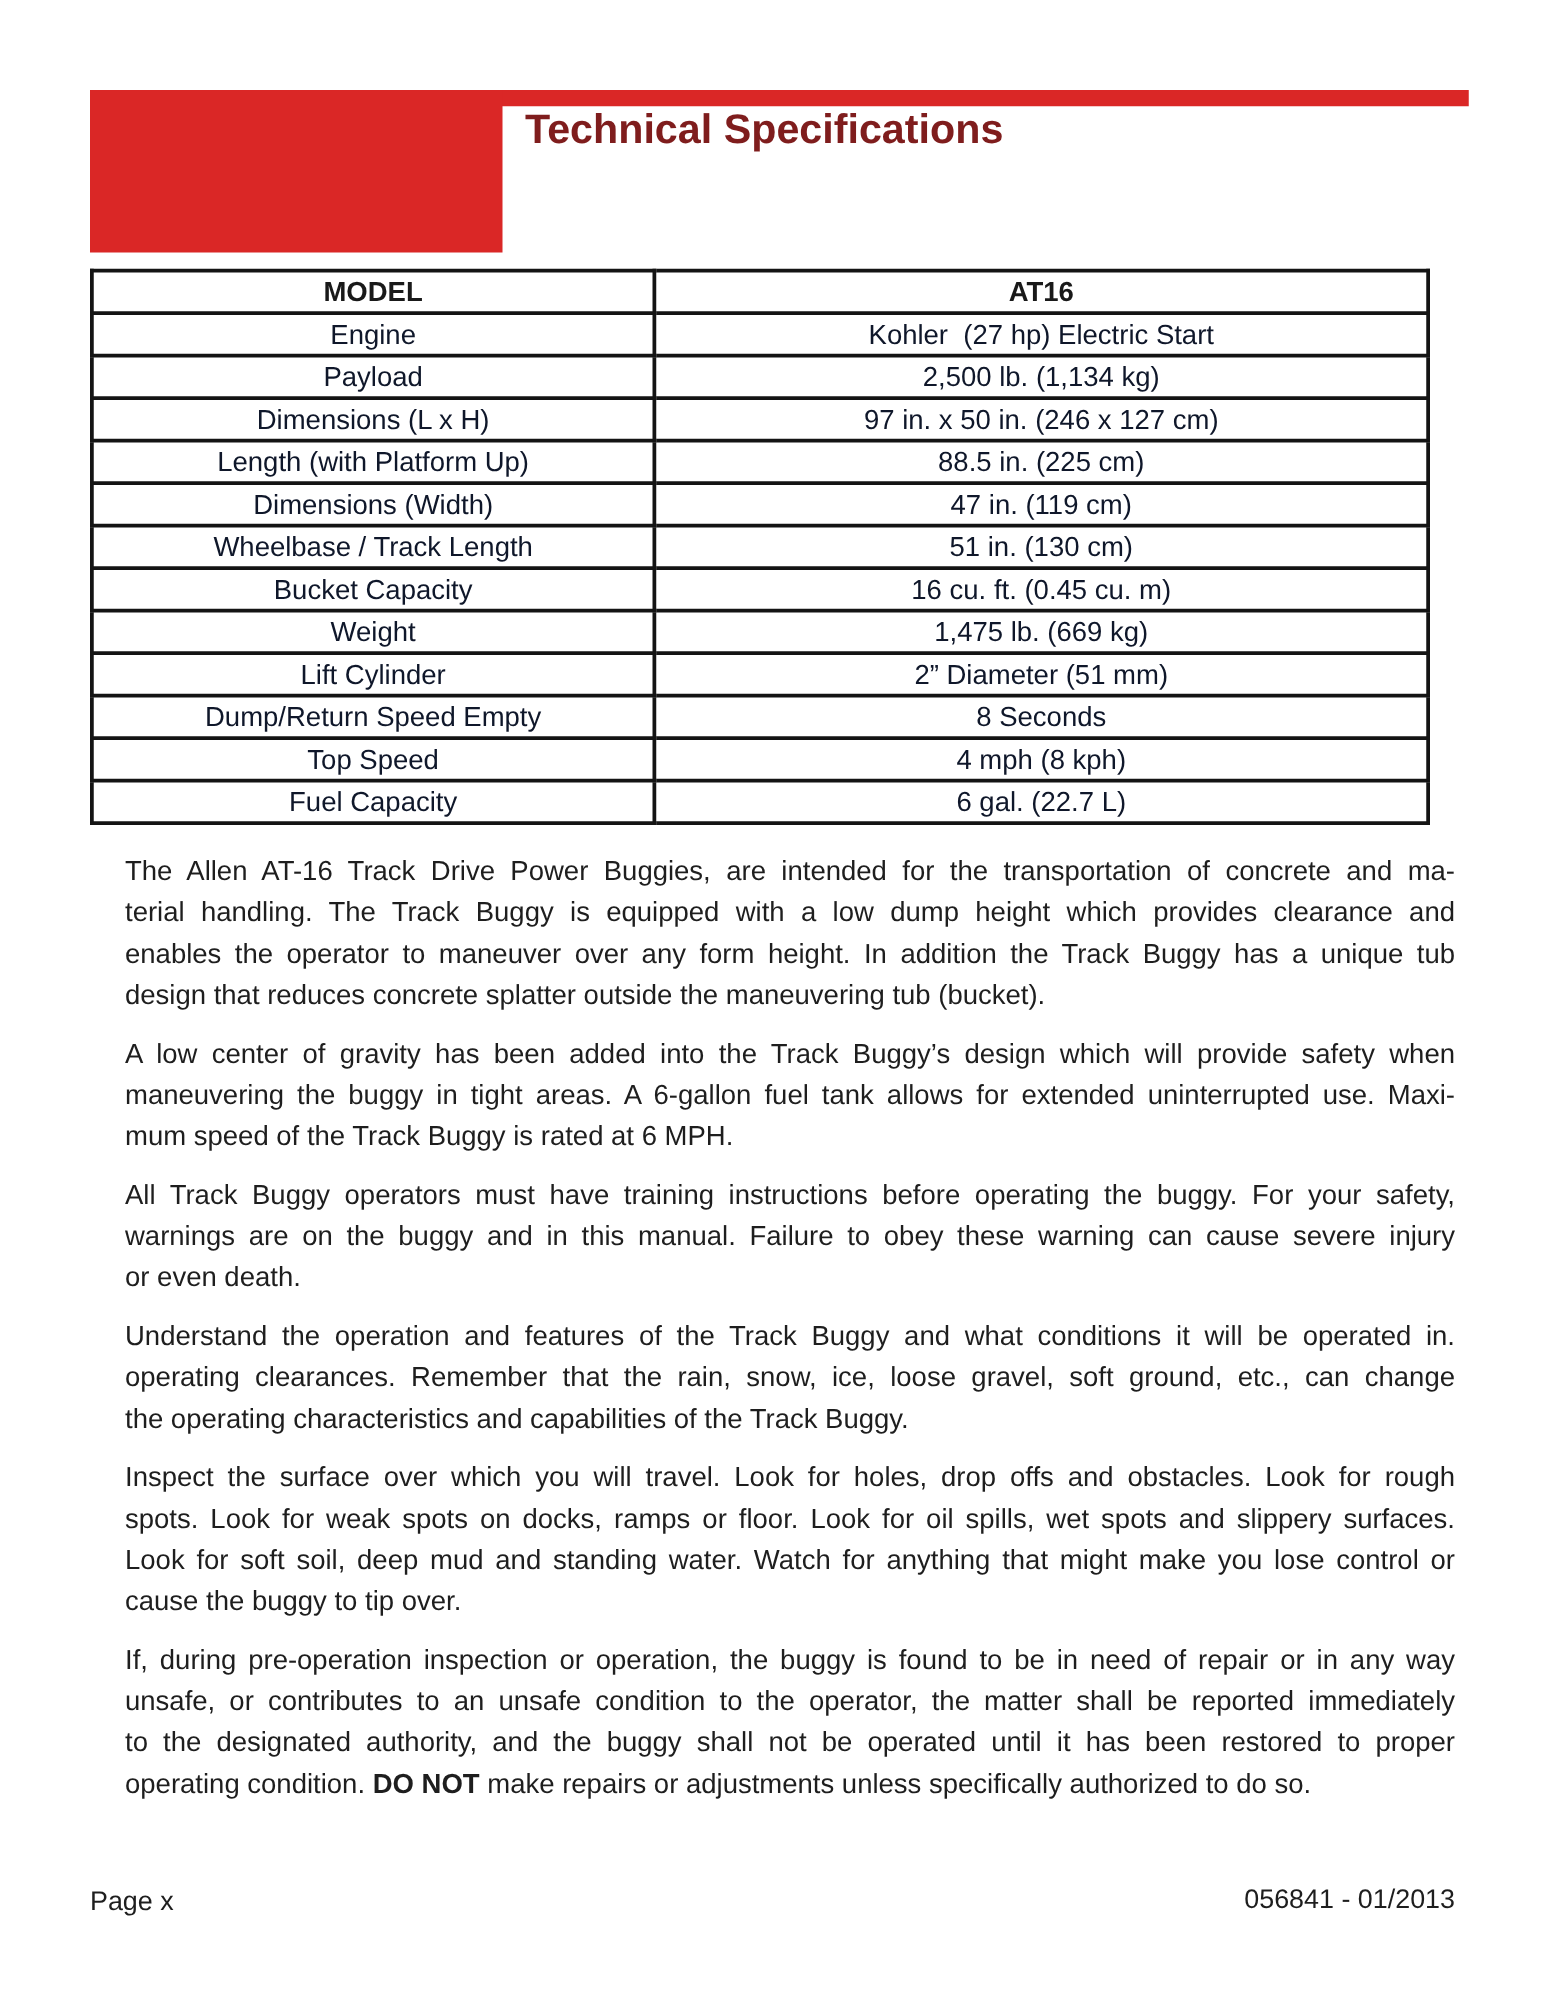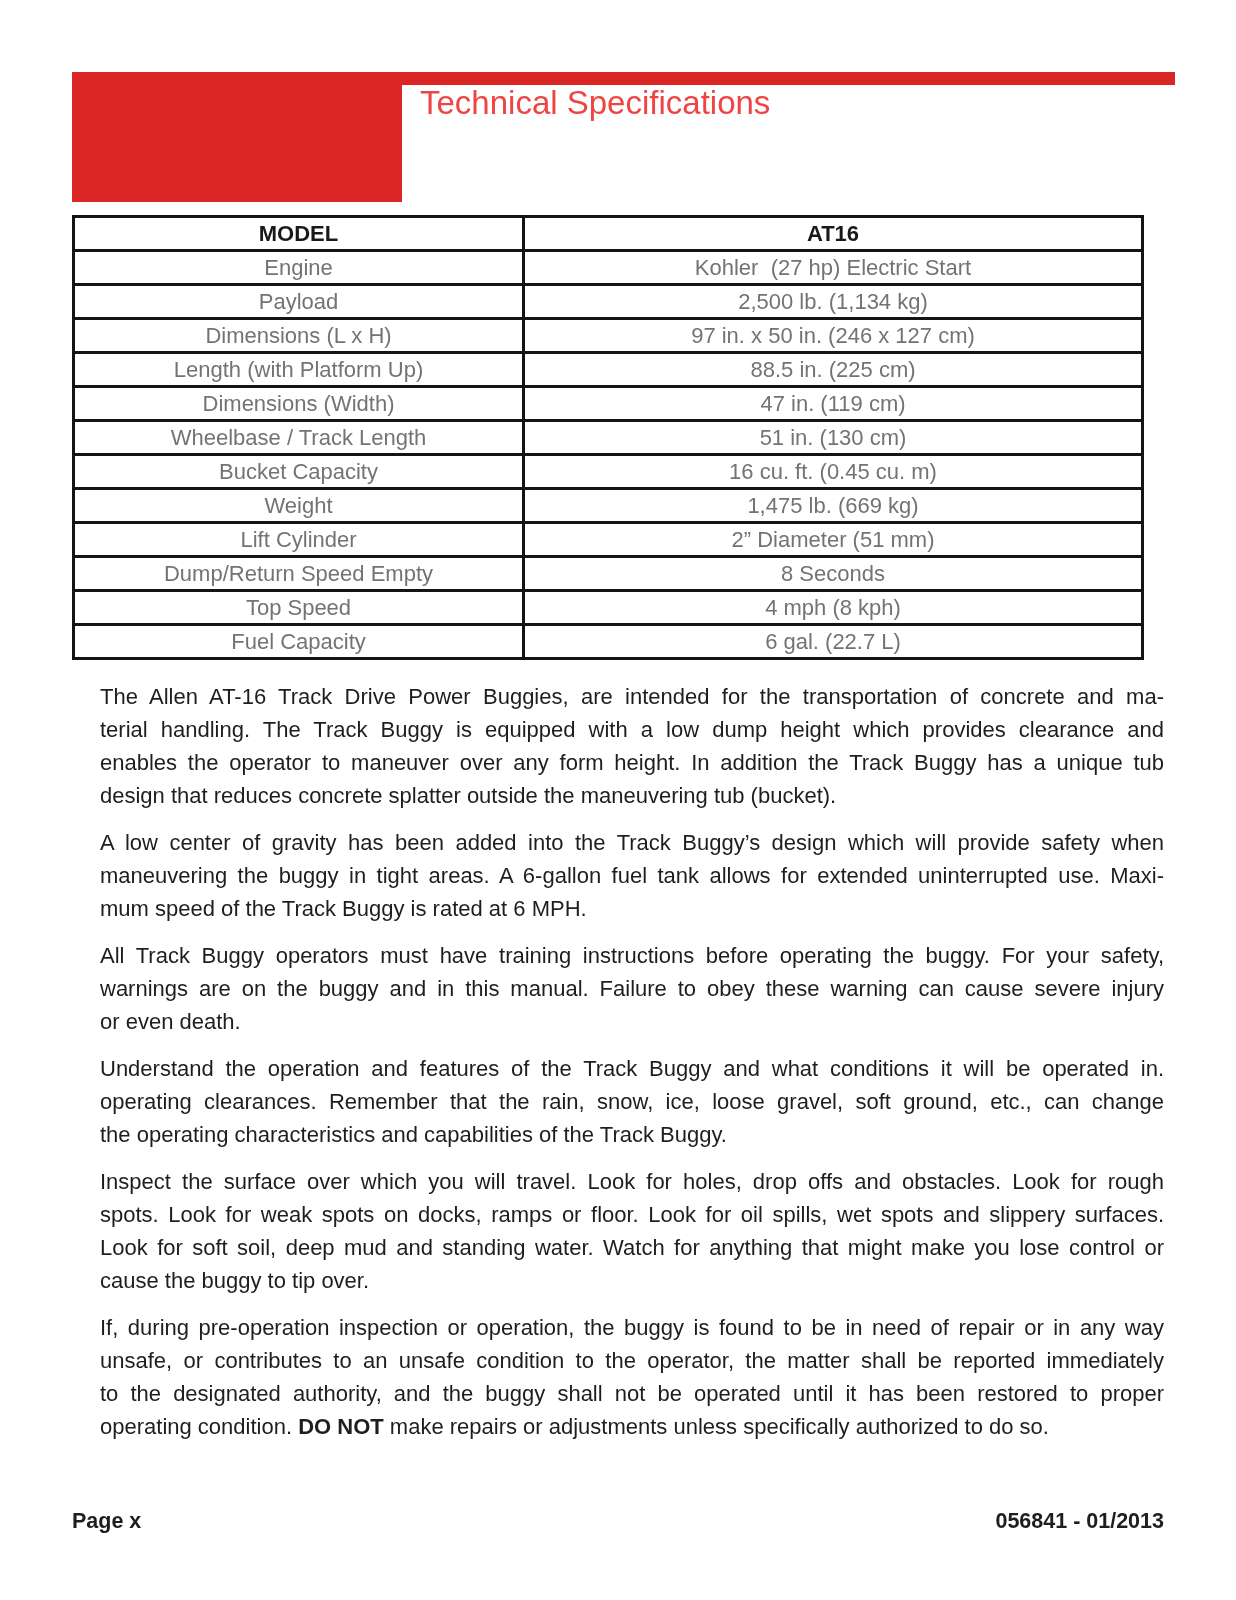--- a/index.html
+++ b/index.html
@@ -9,46 +9,46 @@
     -webkit-font-smoothing:antialiased;
   }
   .accent-bar{
     position:absolute;left:72px;top:72px;width:1103px;height:13px;background:#da2726;
   }
   .accent-block{
     position:absolute;left:72px;top:72px;width:330px;height:130px;background:#da2726;
   }
   .page-title{
     position:absolute;left:420px;top:86px;margin:0;
-    font-size:33px;line-height:33px;font-weight:normal;color:#ef4444;
+    font-size:33px;line-height:33px;font-weight:bold;color:#7f1d1d;
   }
   table.spec{
     position:absolute;left:72px;top:215px;width:1072px;
     border-collapse:collapse;table-layout:fixed;
   }
   table.spec th, table.spec td{
     border:3px solid #141414;height:31px;padding:0 6px;
     text-align:center;vertical-align:middle;
-    font-size:22px;color:#737373;white-space:pre-wrap;overflow:hidden;
+    font-size:22px;color:#0f172a;white-space:pre-wrap;overflow:hidden;
   }
   table.spec th{font-weight:bold;color:#191919;}
   .body-text{
     position:absolute;left:72px;top:680px;width:1092px;
   }
   .para{margin:0 0 14px 0;font-size:22px;line-height:33px;}
   .para .line{
     text-align:justify;text-align-last:justify;text-justify:inter-word;
     white-space:normal;
     margin-left:28px;
   }
   .para .line.last{text-align-last:left;}
   .page-footer{
     position:absolute;left:72px;top:1503px;width:1092px;
-    display:flex;justify-content:space-between;align-items:flex-end;
-    font-size:21.5px;line-height:26px;font-weight:bold;
+    display:flex;justify-content:space-between;align-items:center;
+    font-size:21.5px;line-height:26px;
   }
   .page-footer .page-label{margin-top:5px;}
 </style>
 </head>
 <body>
 
 <div>
 
   <header>
     <div class="accent-bar" style="background: rgb(218, 39, 38);"></div>

